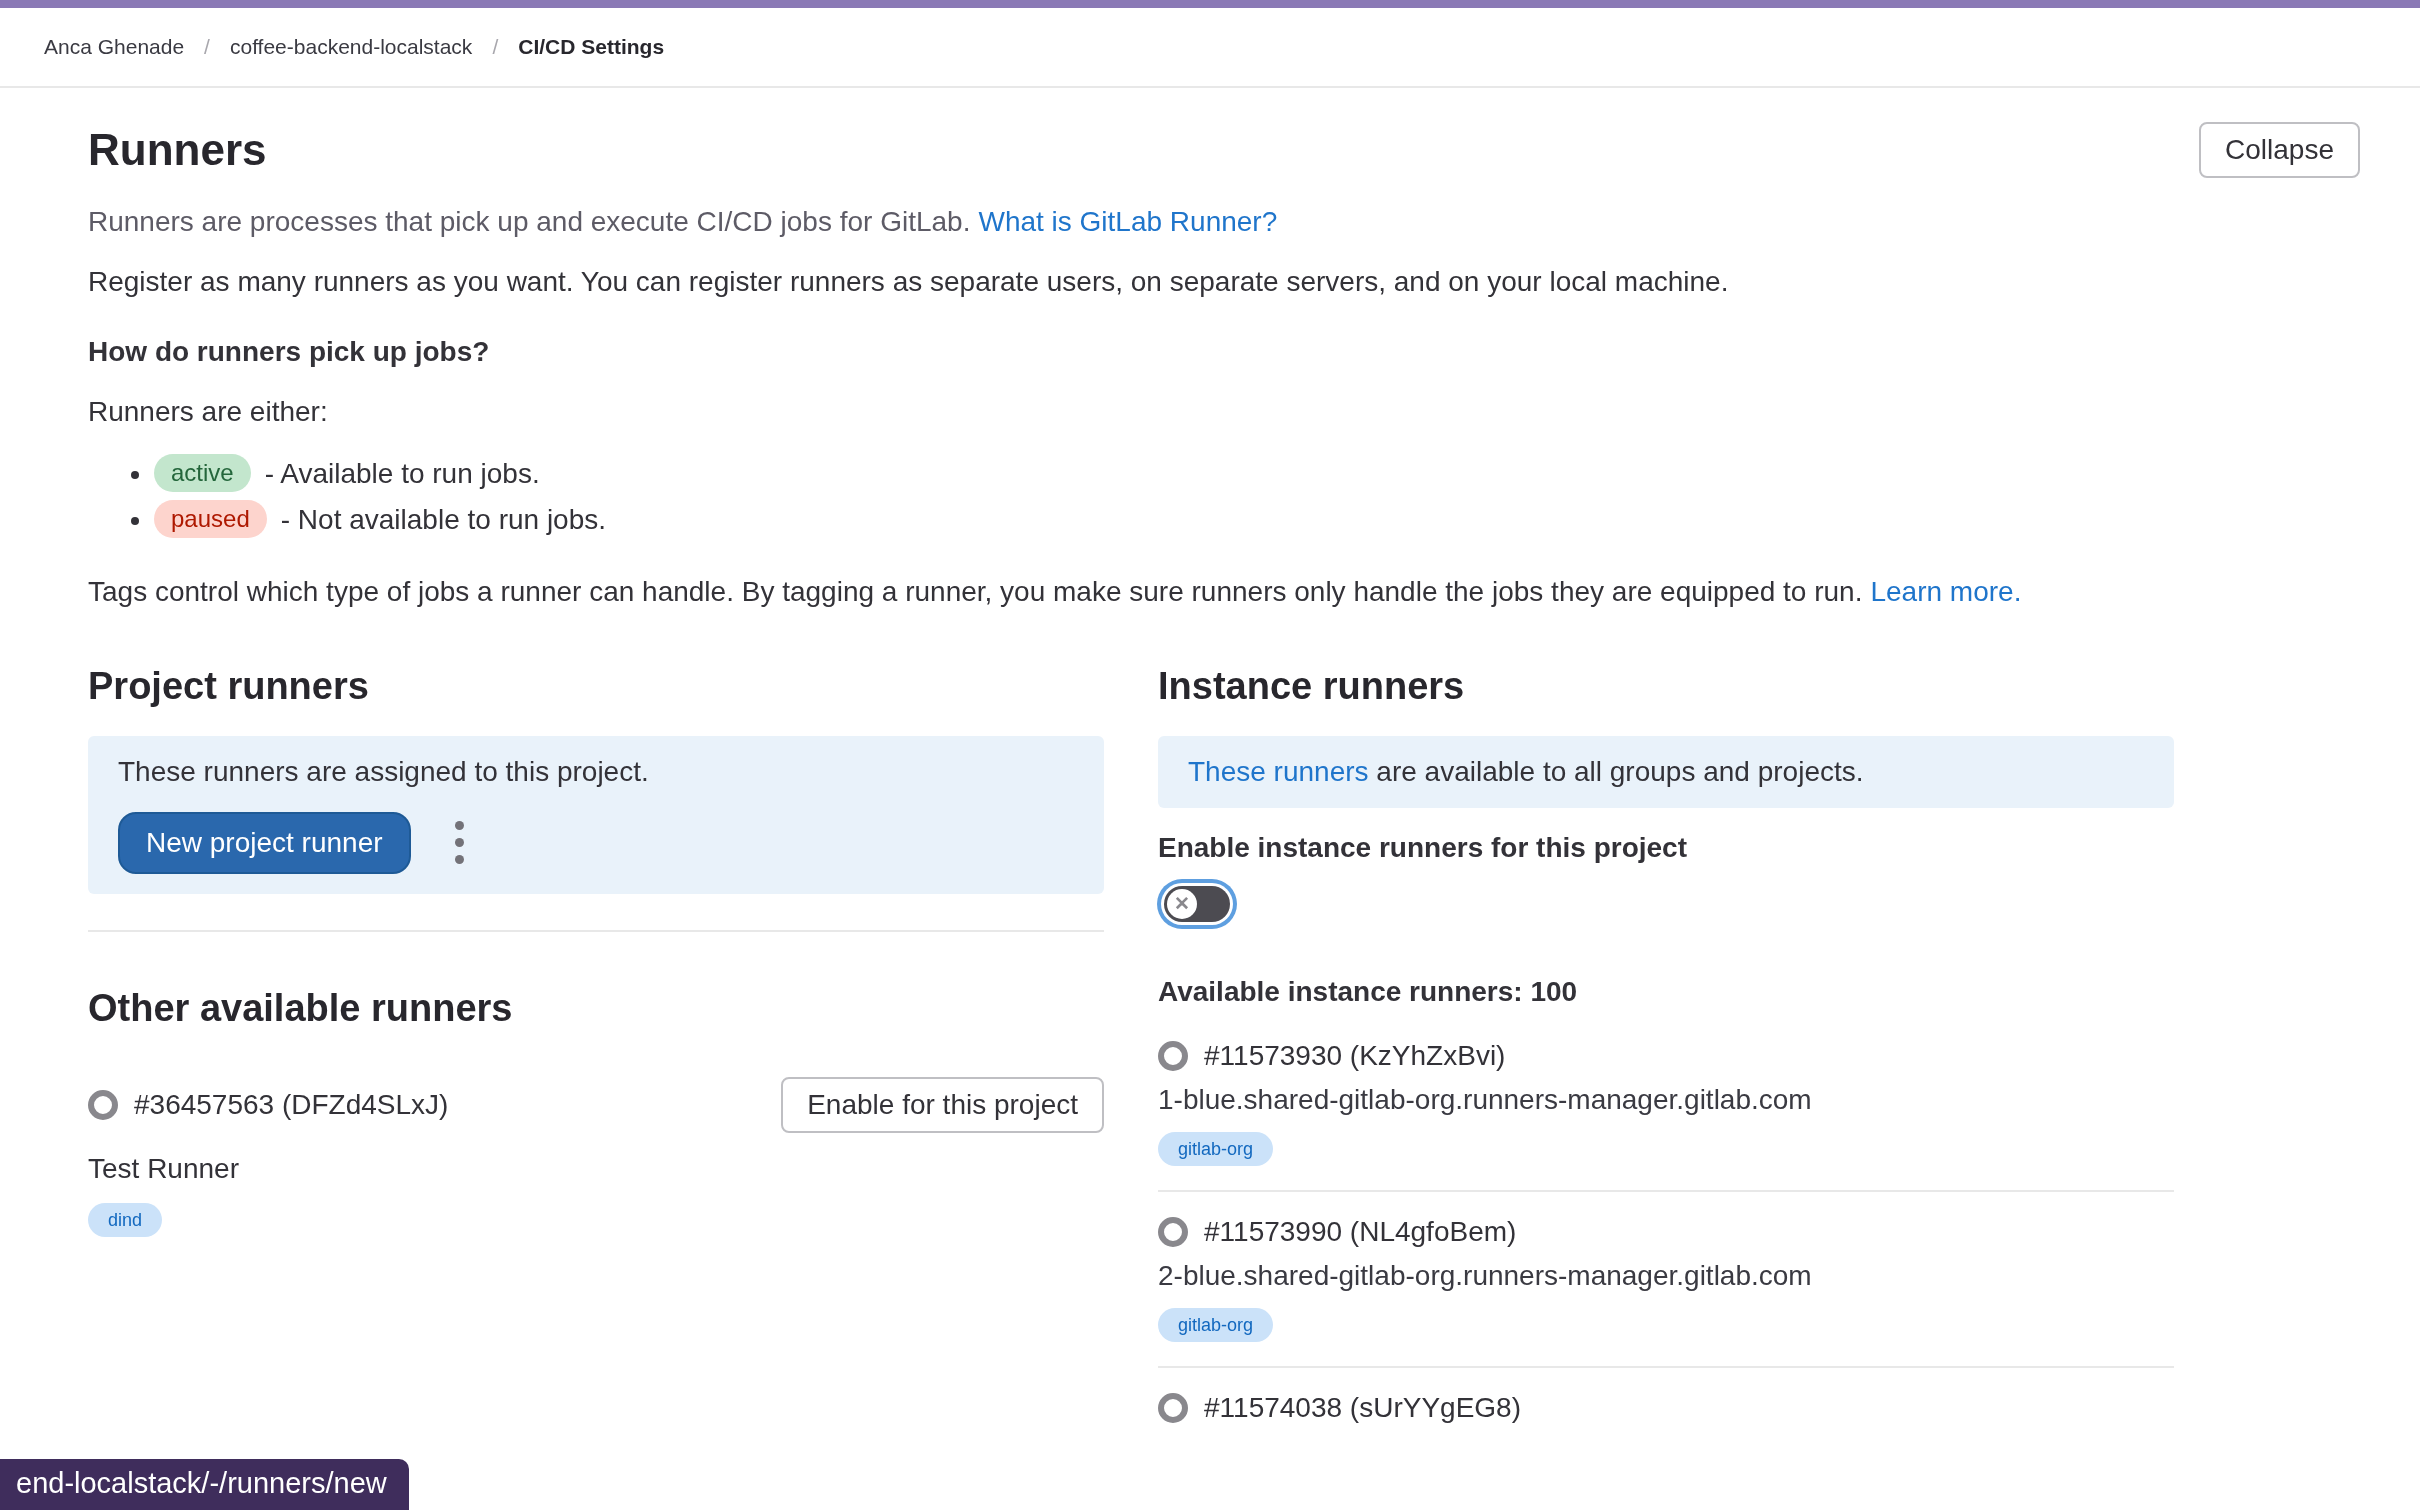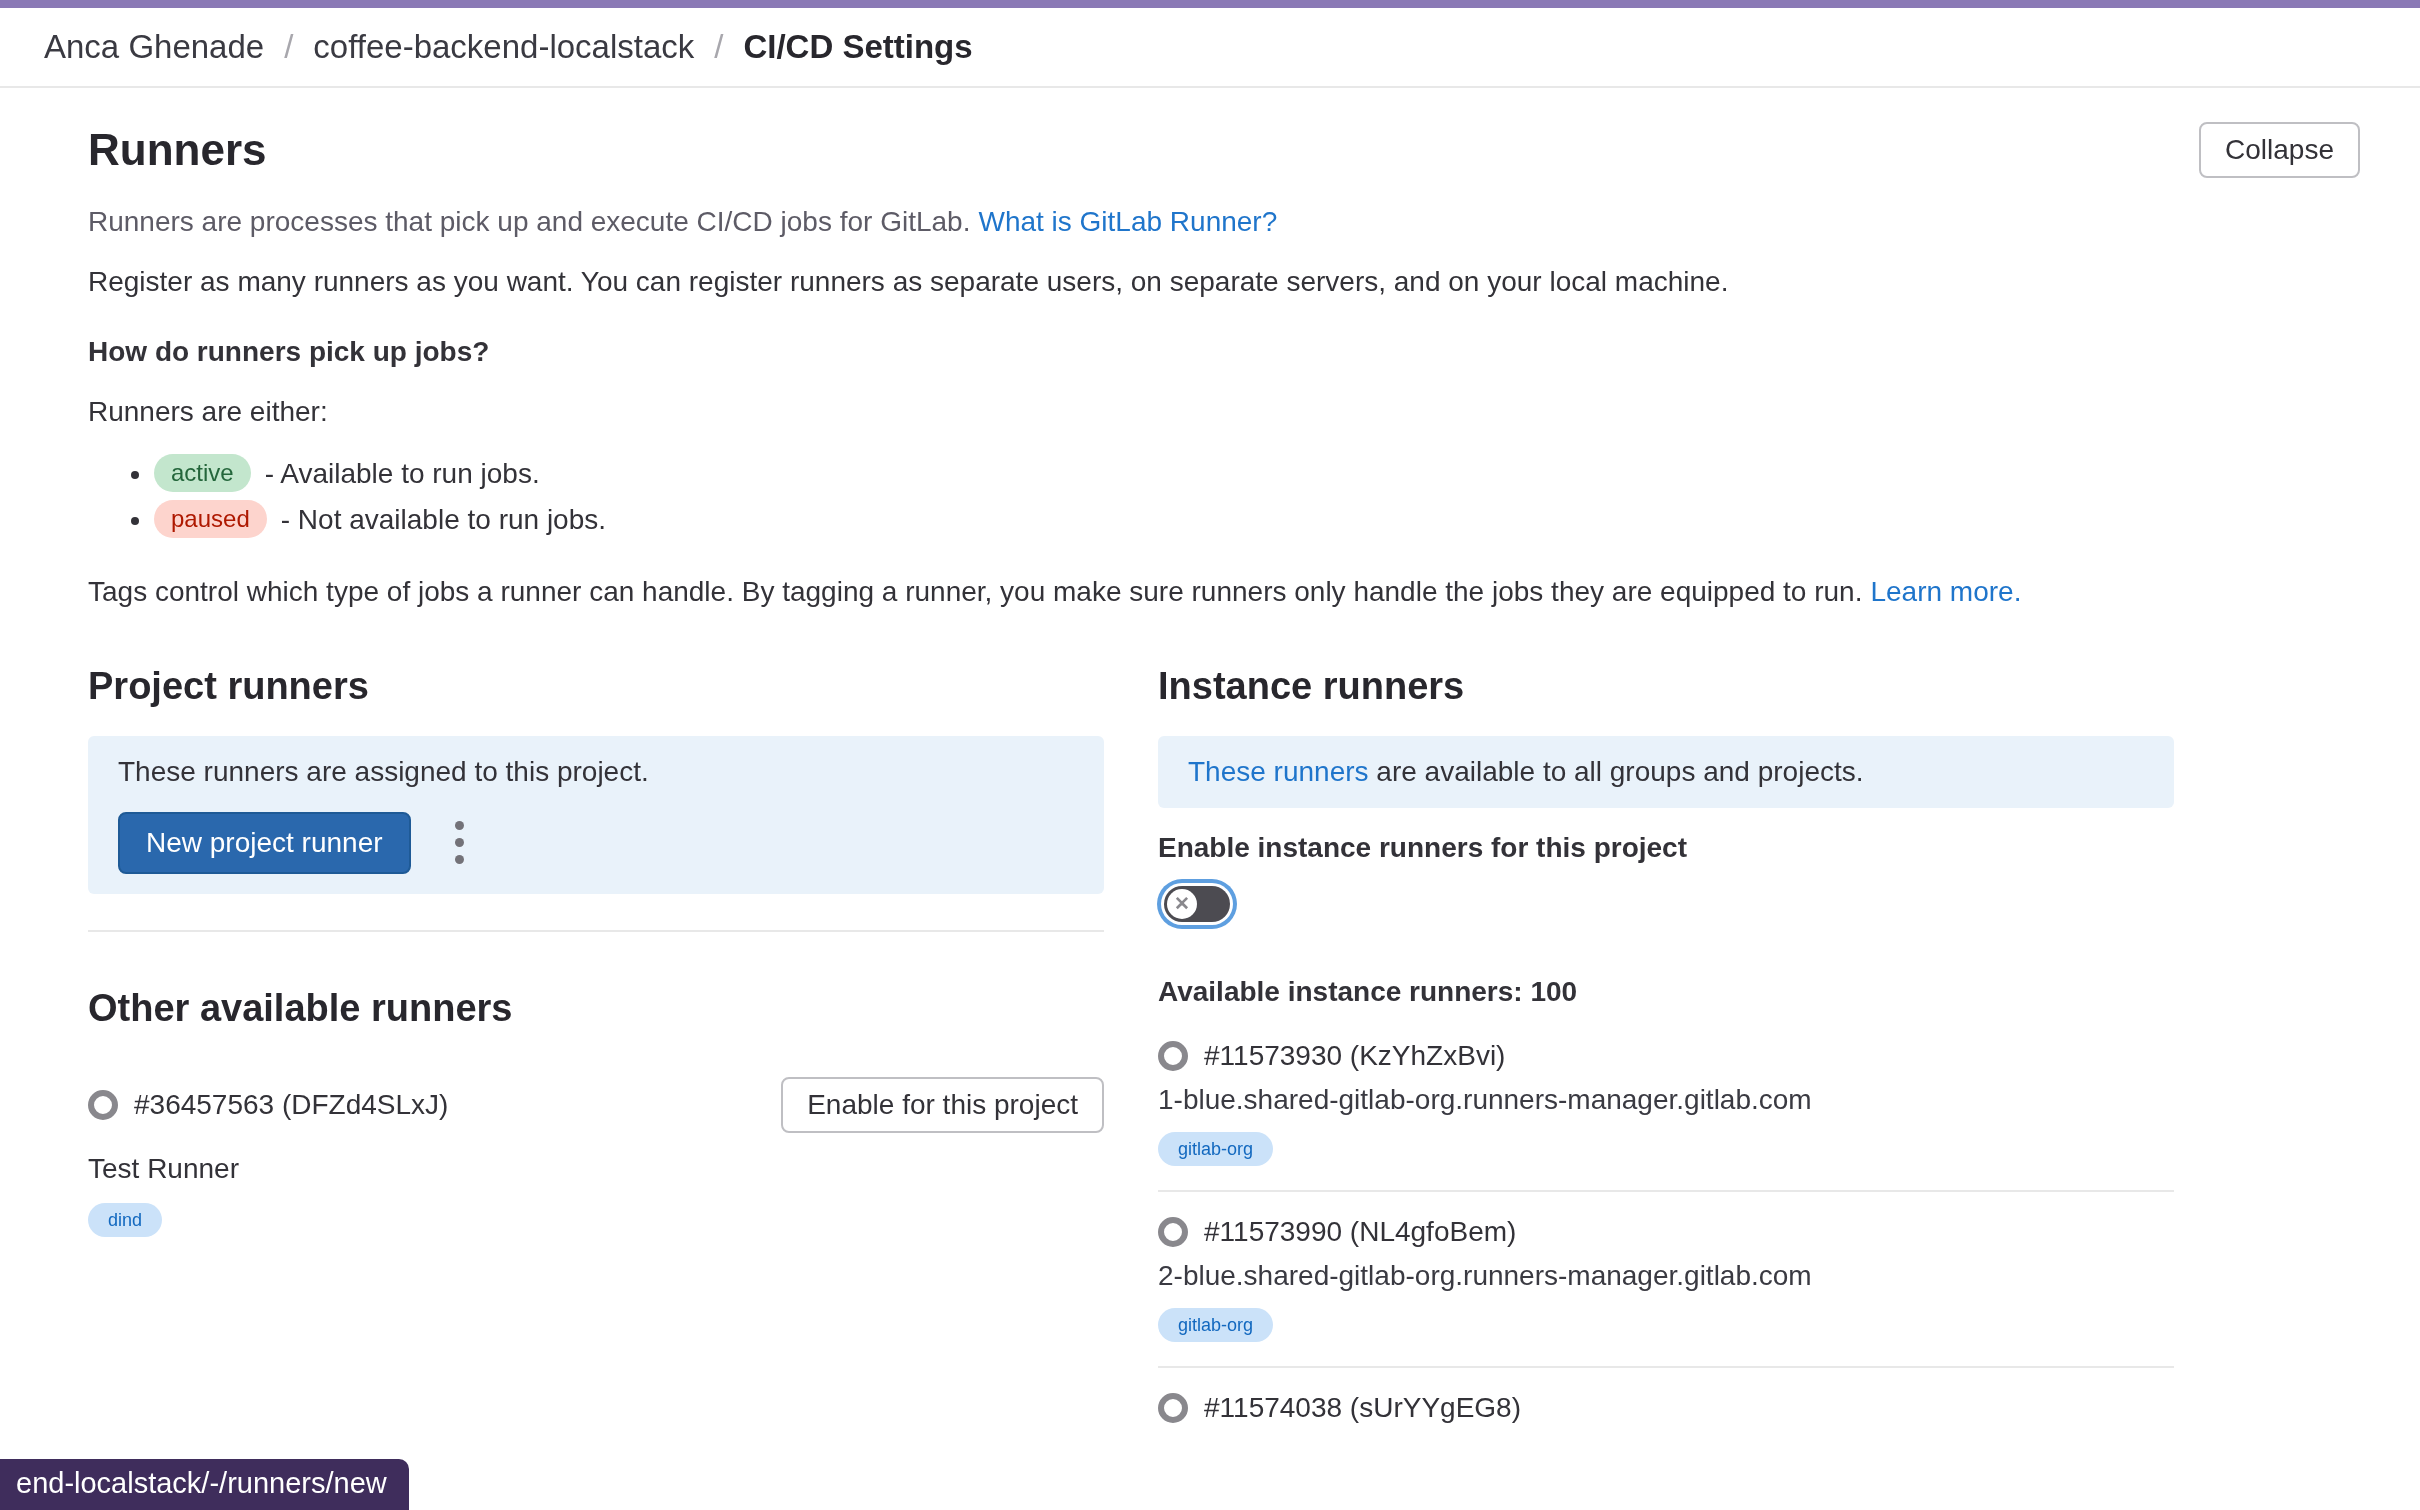--- a/index.html
+++ b/index.html
@@ -10,21 +10,21 @@
     color: var(--text-dark);
     position: relative;
   }
 
   .topbar { height: 8px; background: var(--topbar); }
 
   .breadcrumb-bar {
     height: 80px; background: #fff;
     border-bottom: 2px solid var(--border-gray);
     display: flex; align-items: center; gap: 20px;
-    padding: 0 44px; font-size: 33px;
+    padding: 0 44px; font-size: 21px;
   }
   .crumb { color: #3a3a42; text-decoration: none; cursor: pointer; }
   .crumb.current { font-weight: 700; color: #28272d; }
   .crumb-sep { color: #a8a7ad; }
 
   .content { padding: 34px 60px 0 88px; }
 
   .header-row { display: flex; justify-content: space-between; align-items: center; }
   h1 { font-size: 44px; font-weight: 700; color: #28272d; line-height: 1.2; }
   h2 { font-size: 38px; font-weight: 700; color: #28272d; line-height: 1.2; }
@@ -61,21 +61,21 @@
   .columns { margin-top: 56px; display: grid; grid-template-columns: 1016px 1016px; column-gap: 54px; }
 
   .col h2 { margin-bottom: 26px; }
 
   .info-box { background: var(--info-box-bg); border-radius: 6px; padding: 20px 30px; }
   .info-box p + p { margin-top: 30px; }
 
   .btn-row { display: flex; align-items: center; gap: 38px; margin-top: 24px; }
   .btn-primary {
     background: var(--btn-primary-bg); border: 2px solid var(--btn-primary-border);
-    color: #fff; border-radius: 8px; font-size: 28px; padding: 13px 26px;
+    color: #fff; border-radius: 18px; font-size: 28px; padding: 13px 26px;
     font-family: inherit; cursor: pointer;
   }
   .kebab { background: none; border: none; cursor: pointer; display: flex; flex-direction: column; gap: 8px; padding: 6px; }
   .kebab .dot { width: 9px; height: 9px; border-radius: 50%; background: #737278; }
 
   .divider { border: none; border-top: 2px solid var(--border-gray); margin-top: 36px; }
 
   .other-title { margin-top: 54px; }
 
   .runner-row { display: flex; justify-content: space-between; align-items: center; margin-top: 46px; gap: 14px; }

